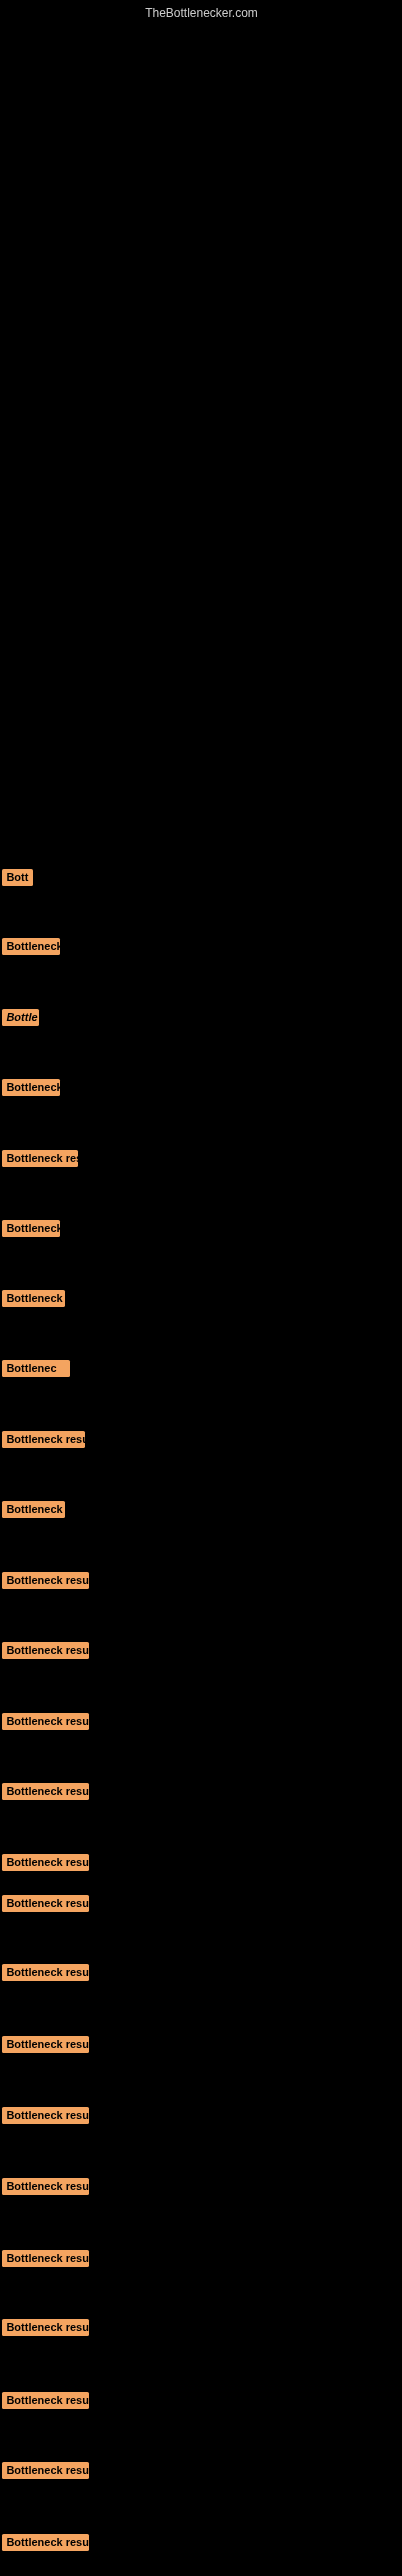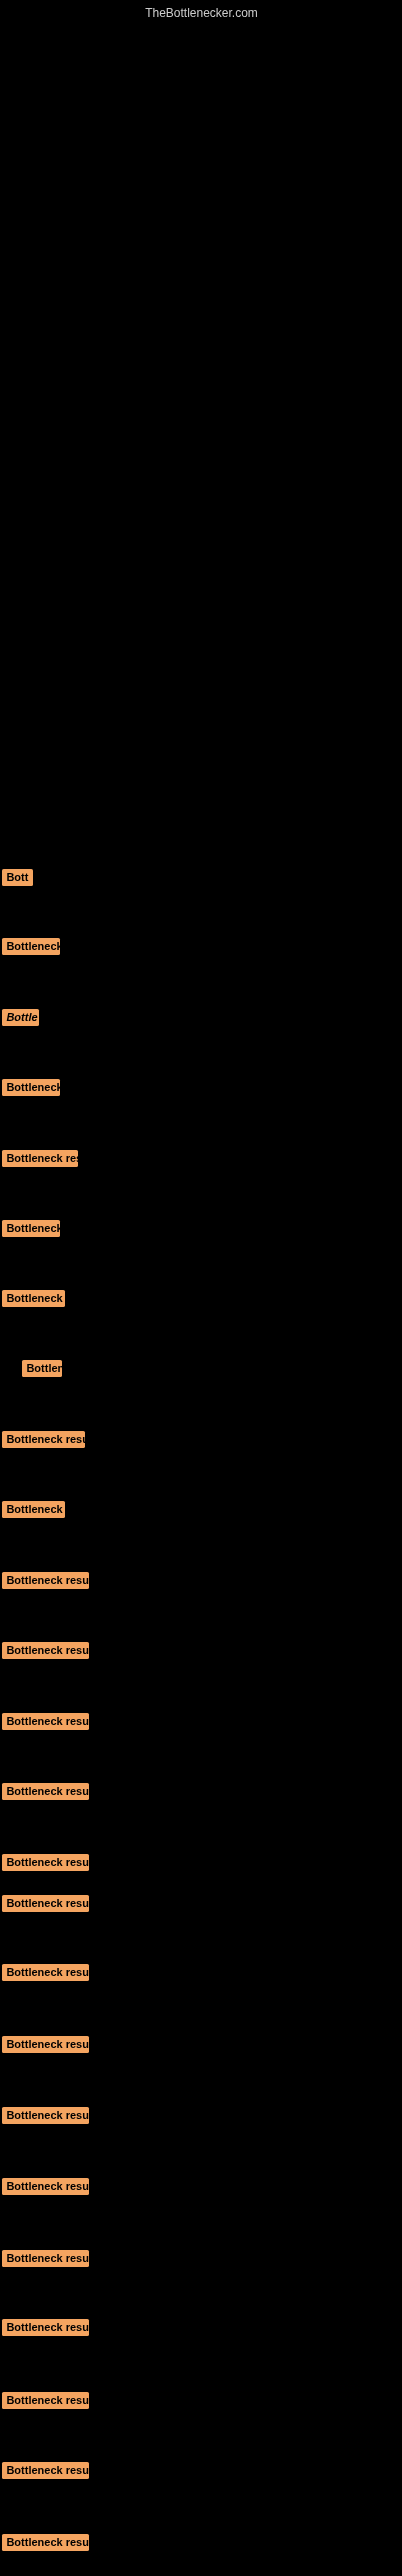--- a/index.html
+++ b/index.html
@@ -44,21 +44,21 @@
 <span class="site-title">TheBottlenecker.com</span>
 
 <div id="labels-container">
     <div class="bottleneck-label" style="top: 869px; width: 31px;">Bott</div>
     <div class="bottleneck-label" style="top: 938px; width: 58px;">Bottleneck</div>
     <div class="bottleneck-label" style="top: 1009px; width: 37px; font-style: italic;">Bottle</div>
     <div class="bottleneck-label" style="top: 1079px; width: 58px;">Bottleneck</div>
     <div class="bottleneck-label" style="top: 1150px; width: 76px;">Bottleneck res</div>
     <div class="bottleneck-label" style="top: 1220px; width: 58px;">Bottleneck</div>
     <div class="bottleneck-label" style="top: 1290px; width: 63px;">Bottleneck r</div>
-    <div class="bottleneck-label" style="top: 1360px; width: 40px; margin-left: 20px;">Bottlenec</div>
+    <div class="bottleneck-label" style="top: 1360px; width: 68px;">Bottlenec</div>
     <div class="bottleneck-label" style="top: 1431px; width: 83px;">Bottleneck resu</div>
     <div class="bottleneck-label" style="top: 1501px; width: 63px;">Bottleneck r</div>
     <div class="bottleneck-label" style="top: 1572px; width: 87px;">Bottleneck result</div>
     <div class="bottleneck-label" style="top: 1642px; width: 87px;">Bottleneck result</div>
     <div class="bottleneck-label" style="top: 1713px; width: 87px;">Bottleneck result</div>
     <div class="bottleneck-label" style="top: 1783px; width: 87px;">Bottleneck result</div>
     <div class="bottleneck-label" style="top: 1854px; width: 87px;">Bottleneck result</div>
     <div class="bottleneck-label" style="top: 1895px; width: 87px;">Bottleneck result</div>
     <div class="bottleneck-label" style="top: 1964px; width: 87px;">Bottleneck result</div>
     <div class="bottleneck-label" style="top: 2036px; width: 87px;">Bottleneck result</div>

